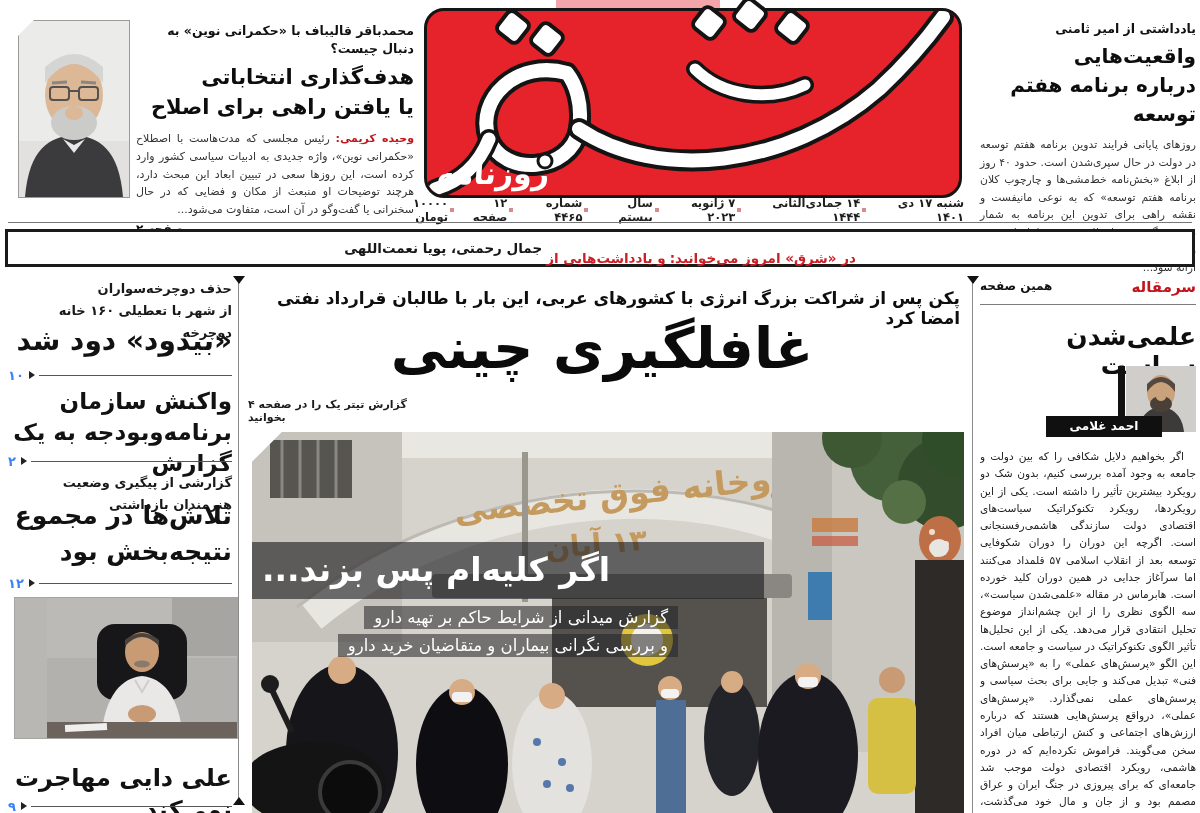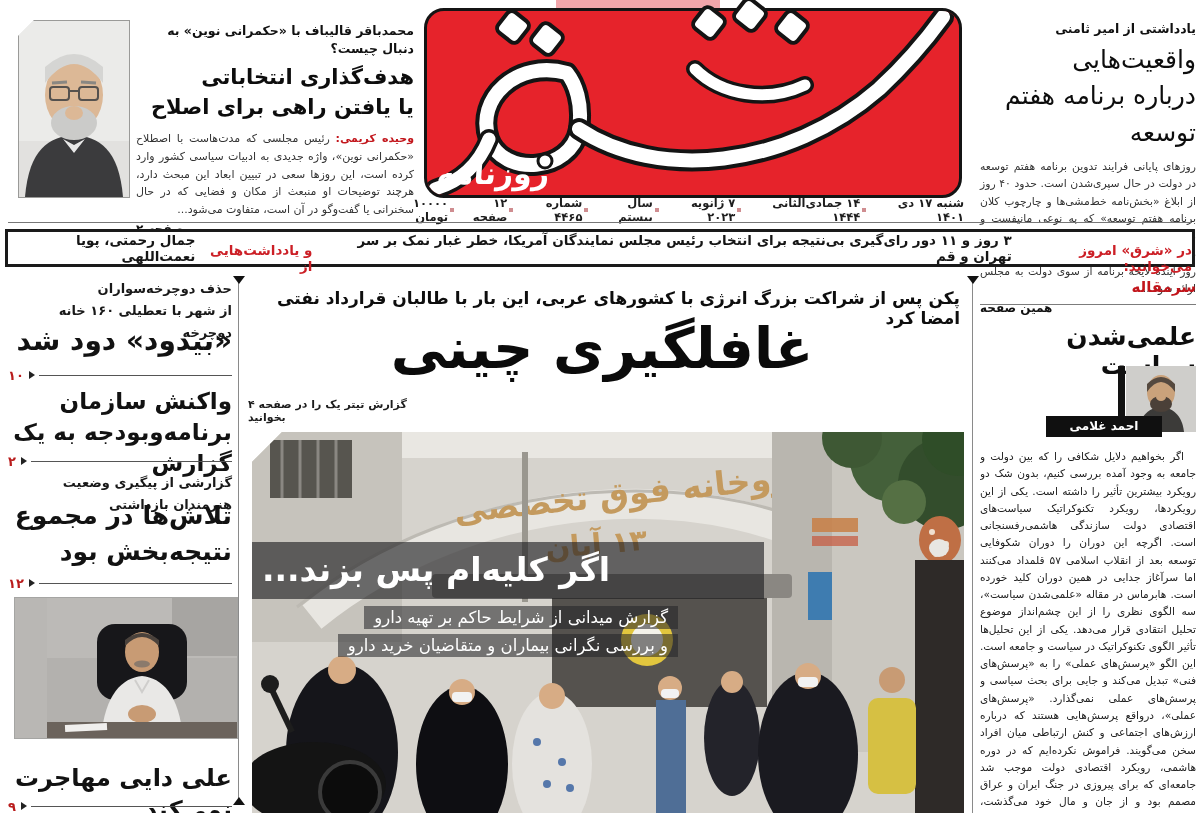--- a/index.html
+++ b/index.html
@@ -31,21 +31,21 @@
       background:repeating-linear-gradient(90deg,#9a9a9a 0 12px,transparent 12px 17px); }
   #pink-tab .tail { position:absolute; right:6px; top:2px; color:#ffffff; font-weight:bold; font-size:20px; }
   .logo-dot { position:absolute; width:30px; height:30px; background:#fff; border:4px solid #141414;
               border-radius:8px; transform:rotate(38deg); z-index:3; }
 
   #dateline { left:378px; top:201px; width:586px; height:18px; display:flex; align-items:center;
               justify-content:space-between; direction:rtl; font-size:11.5px; font-weight:600; color:#1d1d1d; }
   .msep { width:4px; height:4px; background:#cf8d90; flex:0 0 auto; margin:0 2px; }
 
   #dev-art { left:980px; top:20px; width:216px; }
-  #dev-title { font-size:25px; font-weight:400; color:#0d0d0d; line-height:1.45; margin-top:4px;
+  #dev-title { font-size:20px; font-weight:700; color:#0d0d0d; line-height:1.45; margin-top:4px;
                white-space:pre-line; text-align:right; }
   #dev-body { margin-top:7px; font-size:10.8px; }
 
   #mast-rule { left:8px; top:222px; width:1184px; height:0; border-top:1px solid #777; }
 
   
   #ticker { left:5px; top:229px; width:1190px; height:38px; border:3px solid #1a1a1a;
             background:#fff; display:flex; align-items:center; justify-content:center;
             font-size:13.5px; font-weight:bold; color:#161616; gap:4px; }
   .ticker-red { color:#cc1f26;margin-top:20px; }
@@ -58,21 +58,21 @@
               border-top:8px solid #111; }
   .tri-up { width:0; height:0; border-left:6px solid transparent; border-right:6px solid transparent;
             border-bottom:8px solid #111; }
 
   
   #leftcol { left:8px; top:278px; width:224px; height:535px; }
   #leftcol .abs { width:224px; }
   .lc-kicker { font-size:13px; font-weight:bold; color:#191919; line-height:1.7; text-align:right; white-space:pre-line; }
   .lc-head { font-weight:900; color:#121212; text-align:right; line-height:1.35; }
   .pagerule { display:flex; align-items:center; direction:ltr; height:14px; }
-  .pagerule .num { font-size:13px; font-weight:bold; color:#b91c1c; }
+  .pagerule .num { font-size:13px; font-weight:bold; color:#3b82f6; }
   .pagerule .arr { width:0; height:0; border-top:4px solid transparent; border-bottom:4px solid transparent;
                    border-left:6px solid #222; margin:0 4px 0 5px; }
   .pagerule .line { flex:1; border-top:1px solid #555; }
   #daei-photo { left:6px; top:319px; width:192px; height:142px; border:1px solid #a5a5a3; background:#b9b7b4; }
 
   
   #lead-kicker { left:244px; top:288px; width:716px; font-size:17px; font-weight:900; color:#0e0e0e;
                  text-align:right; padding-left:6px; }
   #lead-head { left:244px; top:316px; width:716px; font-size:56px; font-weight:900; color:#0b0b0b;
                text-align:center; letter-spacing:-1px; }
@@ -181,21 +181,20 @@
     <div id="dev-title">واقعیت‌هایی
 درباره برنامه هفتم توسعه</div>
     <div class="bodytext" id="dev-body">روزهای پایانی فرایند تدوین برنامه هفتم توسعه در دولت در حال سپری‌شدن است. حدود ۴۰ روز از ابلاغ «بخش‌نامه خط‌مشی‌ها و چارچوب کلان برنامه هفتم توسعه» که به نوعی مانیفست و نقشه راهی برای تدوین این برنامه به شمار می‌رود، گذشته و انتظار می‌رود نهایتا ظرف ۲۰ روز آینده لایحه برنامه از سوی دولت به مجلس ارائه شود...</div>
     <div class="pageref">همین صفحه</div>
   </div>
 
   <div class="abs" id="mast-rule"></div>
 
   <div class="abs" id="ticker">
     <span class="ticker-red">در «شرق» امروز می‌خوانید:</span>
-    <span>۳ روز و ۱۱ دور رای‌گیری بی‌نتیجه برای انتخاب رئیس مجلس نمایندگان آمریکا، خطر غبار نمک بر سر تهران و قم</span>
     <span class="ticker-red">و یادداشت‌هایی از</span>
     <span>جمال رحمتی، پویا نعمت‌اللهی</span>
   </div>
 
   <div class="abs" id="leftcol">
     <div class="abs lc-kicker" style="top:0;">حذف دوچرخه‌سواران
 از شهر با تعطیلی ۱۶۰ خانه دوچرخه</div>
     <div class="abs lc-head" style="top:44px; font-size:28px;">«بیدود» دود شد</div>
     <div class="abs pagerule" style="top:90px;">
       <span class="num">۱۰</span>

